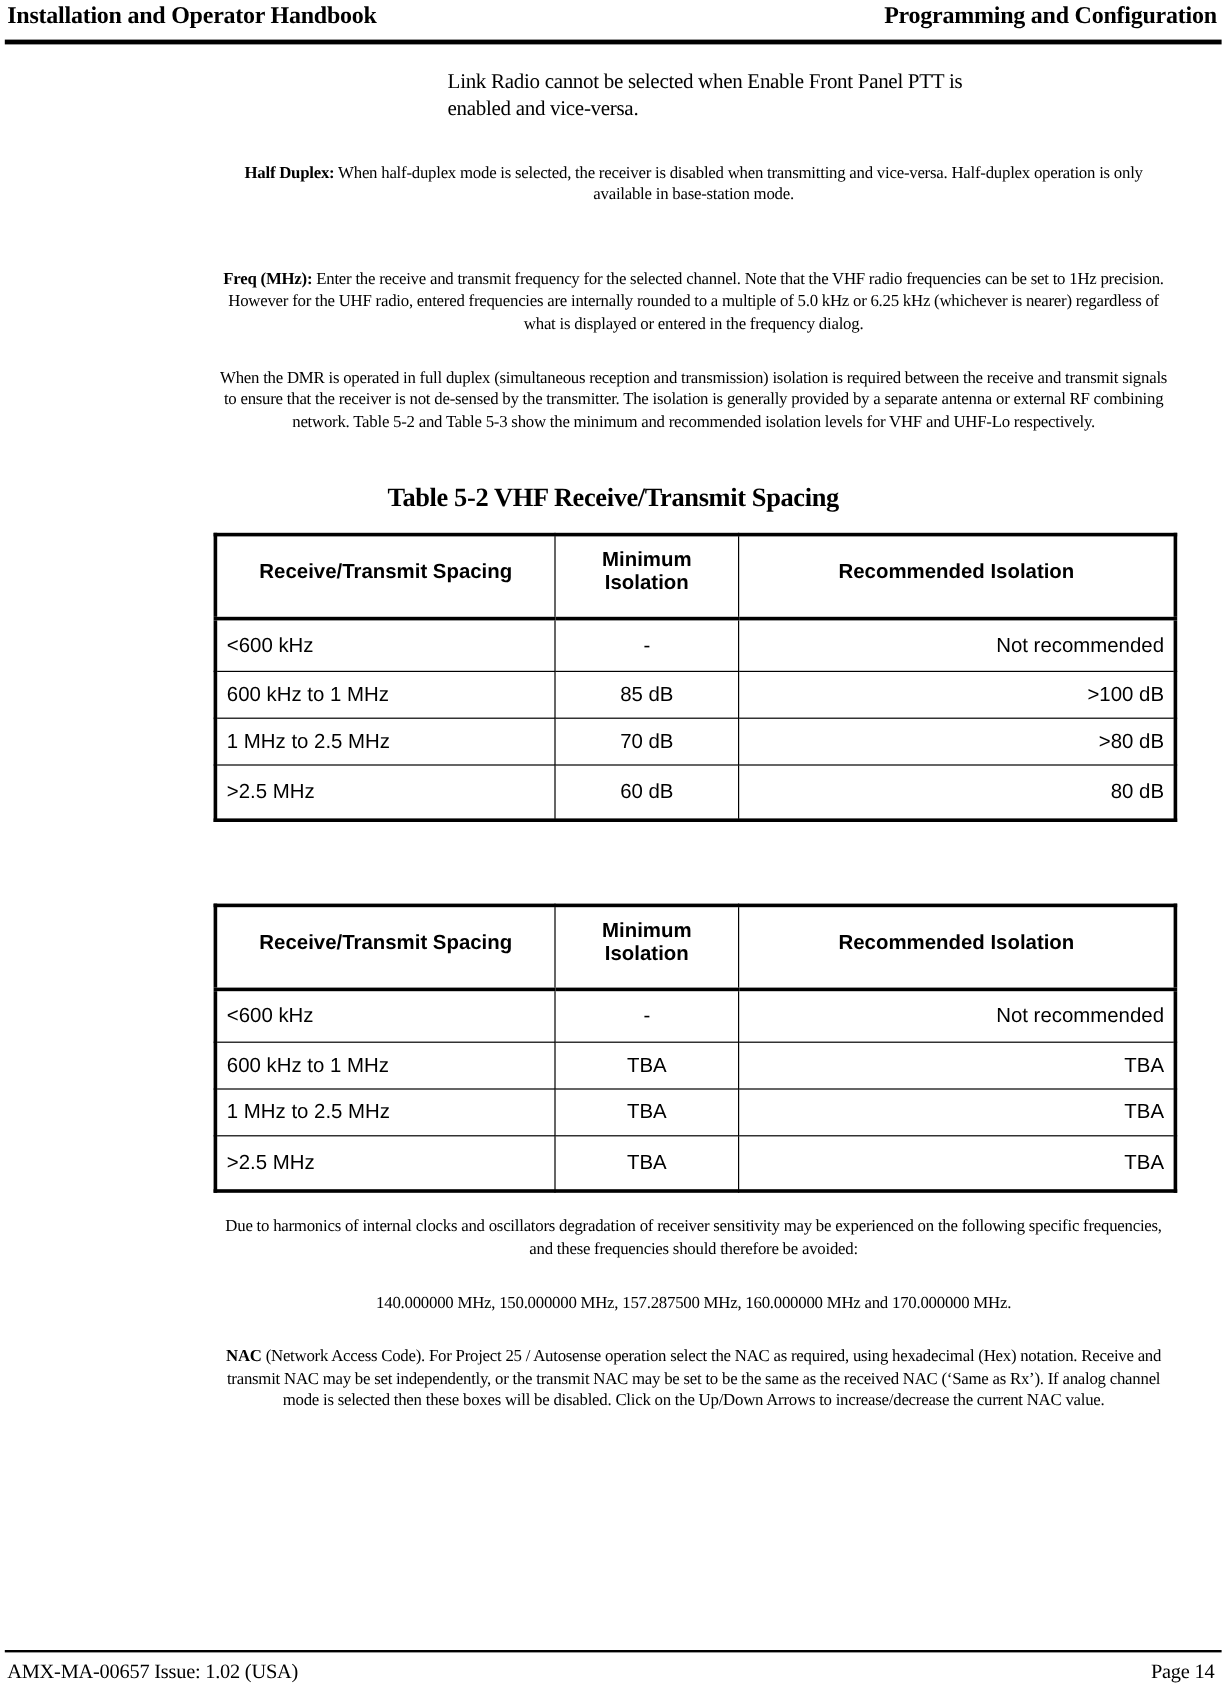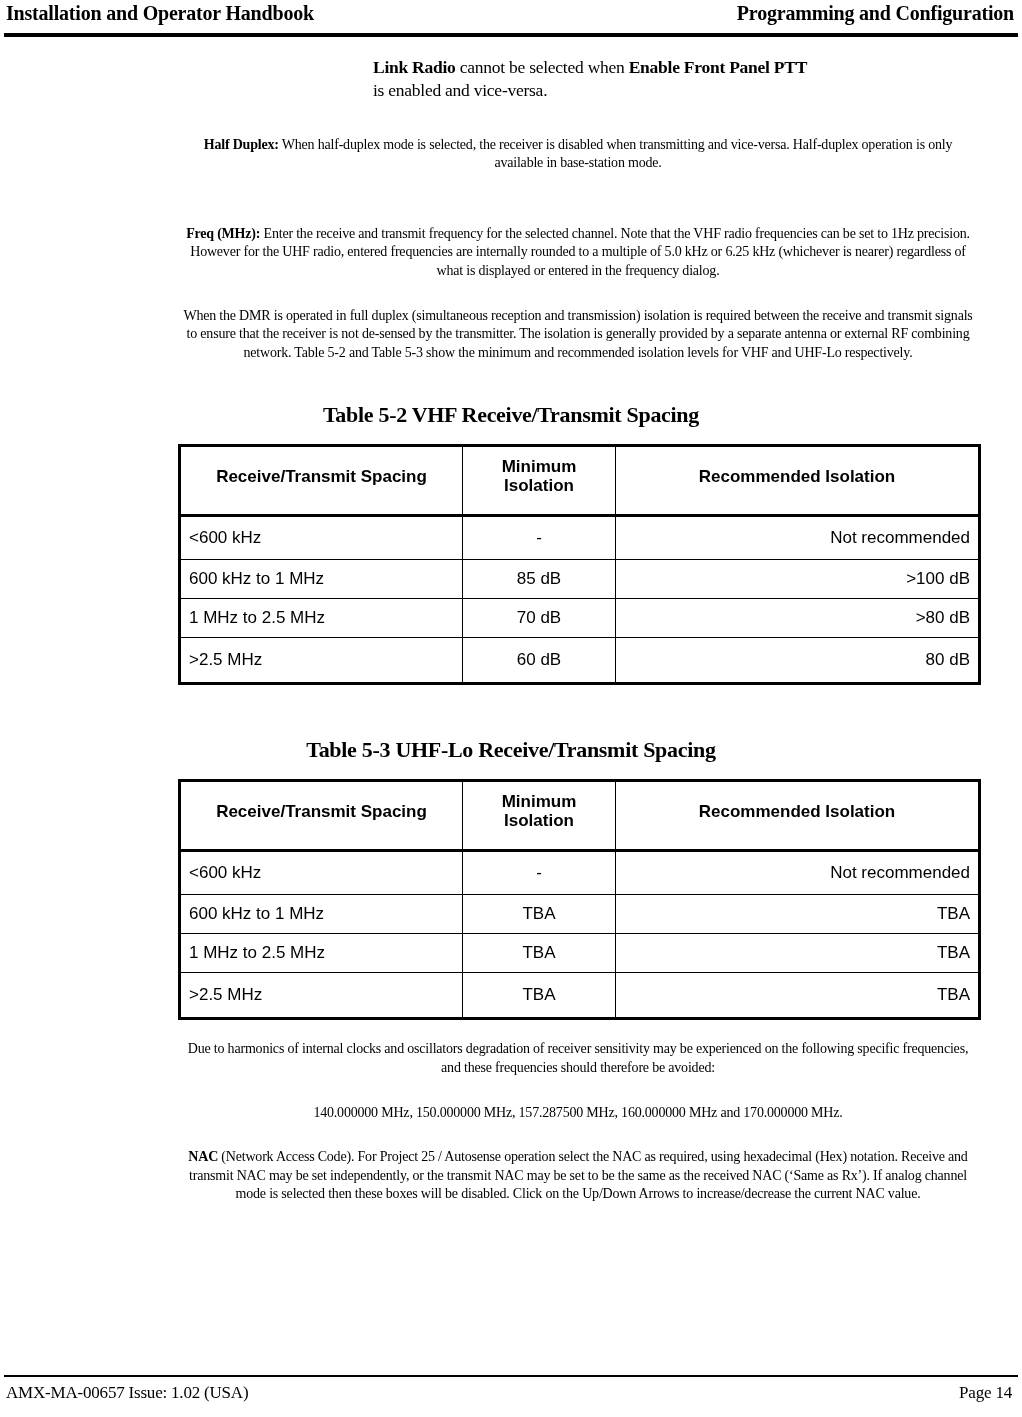--- a/index.html
+++ b/index.html
@@ -99,21 +99,21 @@
     width: 1022px;
   }
 
   .note-block {
     margin: 12px 0 0 373px;
     width: 440px;
     font-size: 17.5px;
     line-height: 1.30;
     letter-spacing: -0.25px;
   }
-  .note-block b { font-weight: bold; }
+  .note-block b { font-weight: normal; }
 
   .para {
     margin: 0 0 0 178px;
     width: 800px;
     font-size: 14px;
     line-height: 1.33;
     letter-spacing: -0.2px;
     text-align: center;
   }
   .para b { font-weight: bold; }
@@ -253,21 +253,20 @@
         <tr>
           <td class="col-a">&gt;2.5 MHz</td>
           <td class="col-b">60 dB</td>
           <td class="col-c">80 dB</td>
         </tr>
       </tbody>
     </table>
 
     <div class="sp-52"></div>
 
-    <div class="table-title">Table 5-3 UHF-Lo Receive/Transmit Spacing</div>
     <div class="sp-16"></div>
     <table class="spacing-table">
       <colgroup>
           <col class="c1">
           <col class="c2">
           <col class="c3">
         </colgroup>
       <thead>
         <tr>
           <th>Receive/Transmit Spacing</th>

